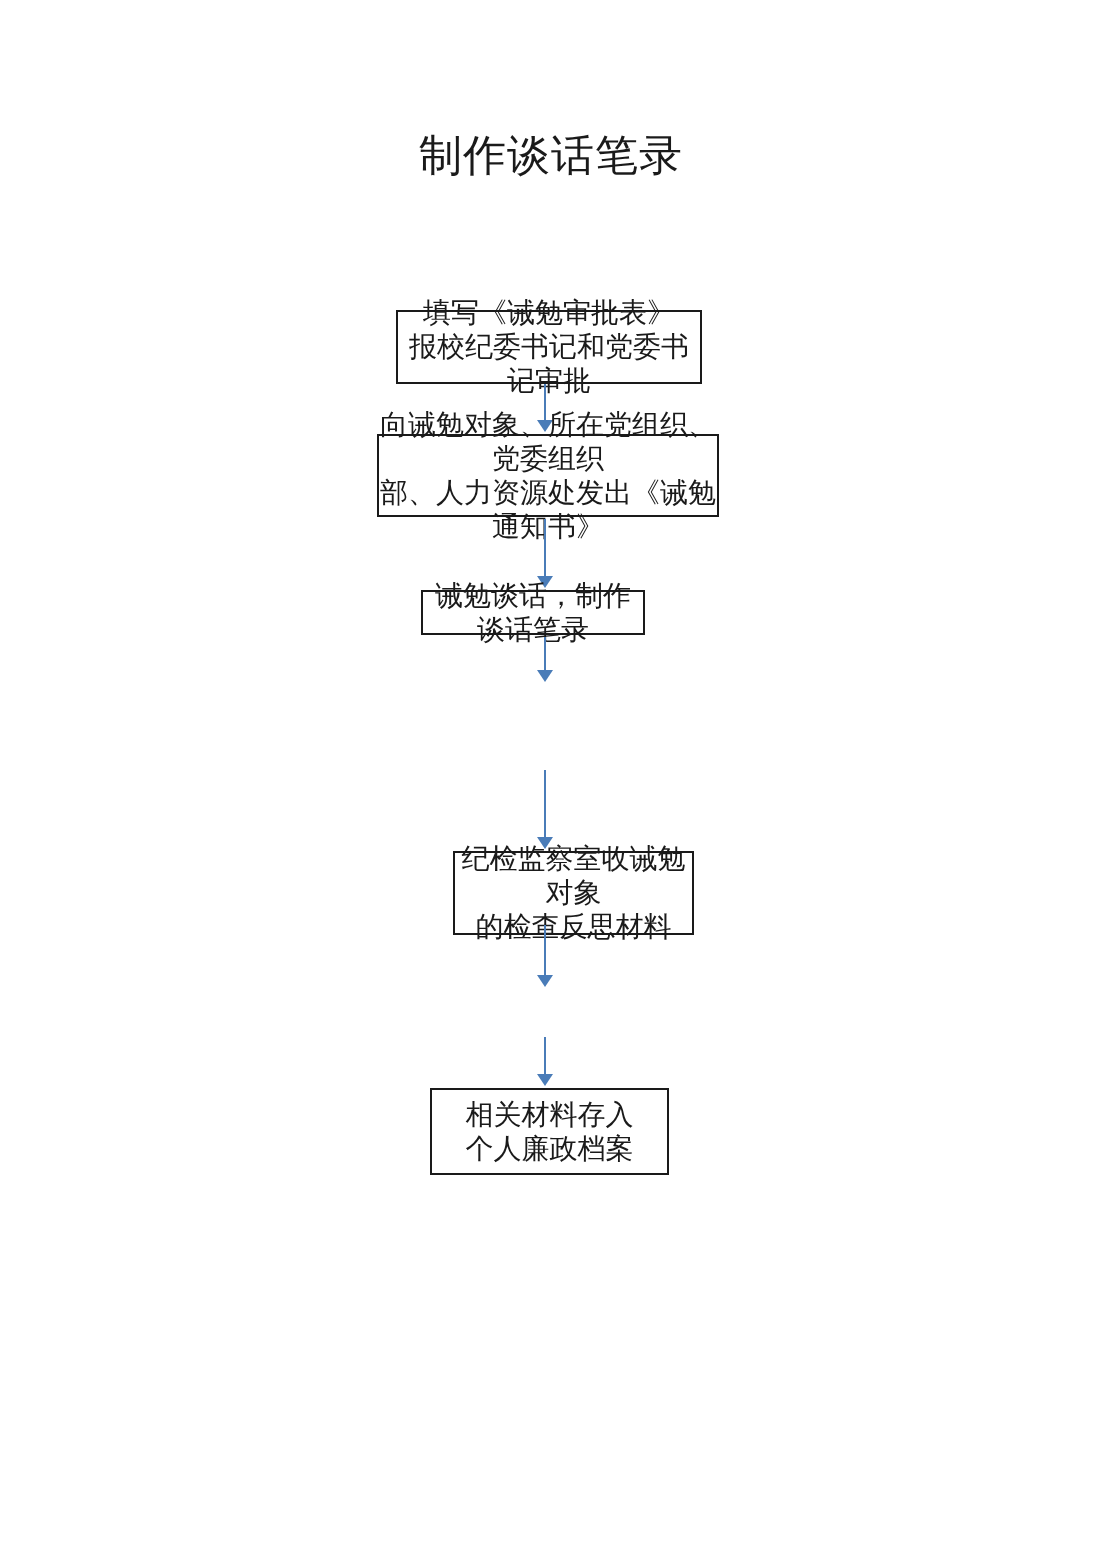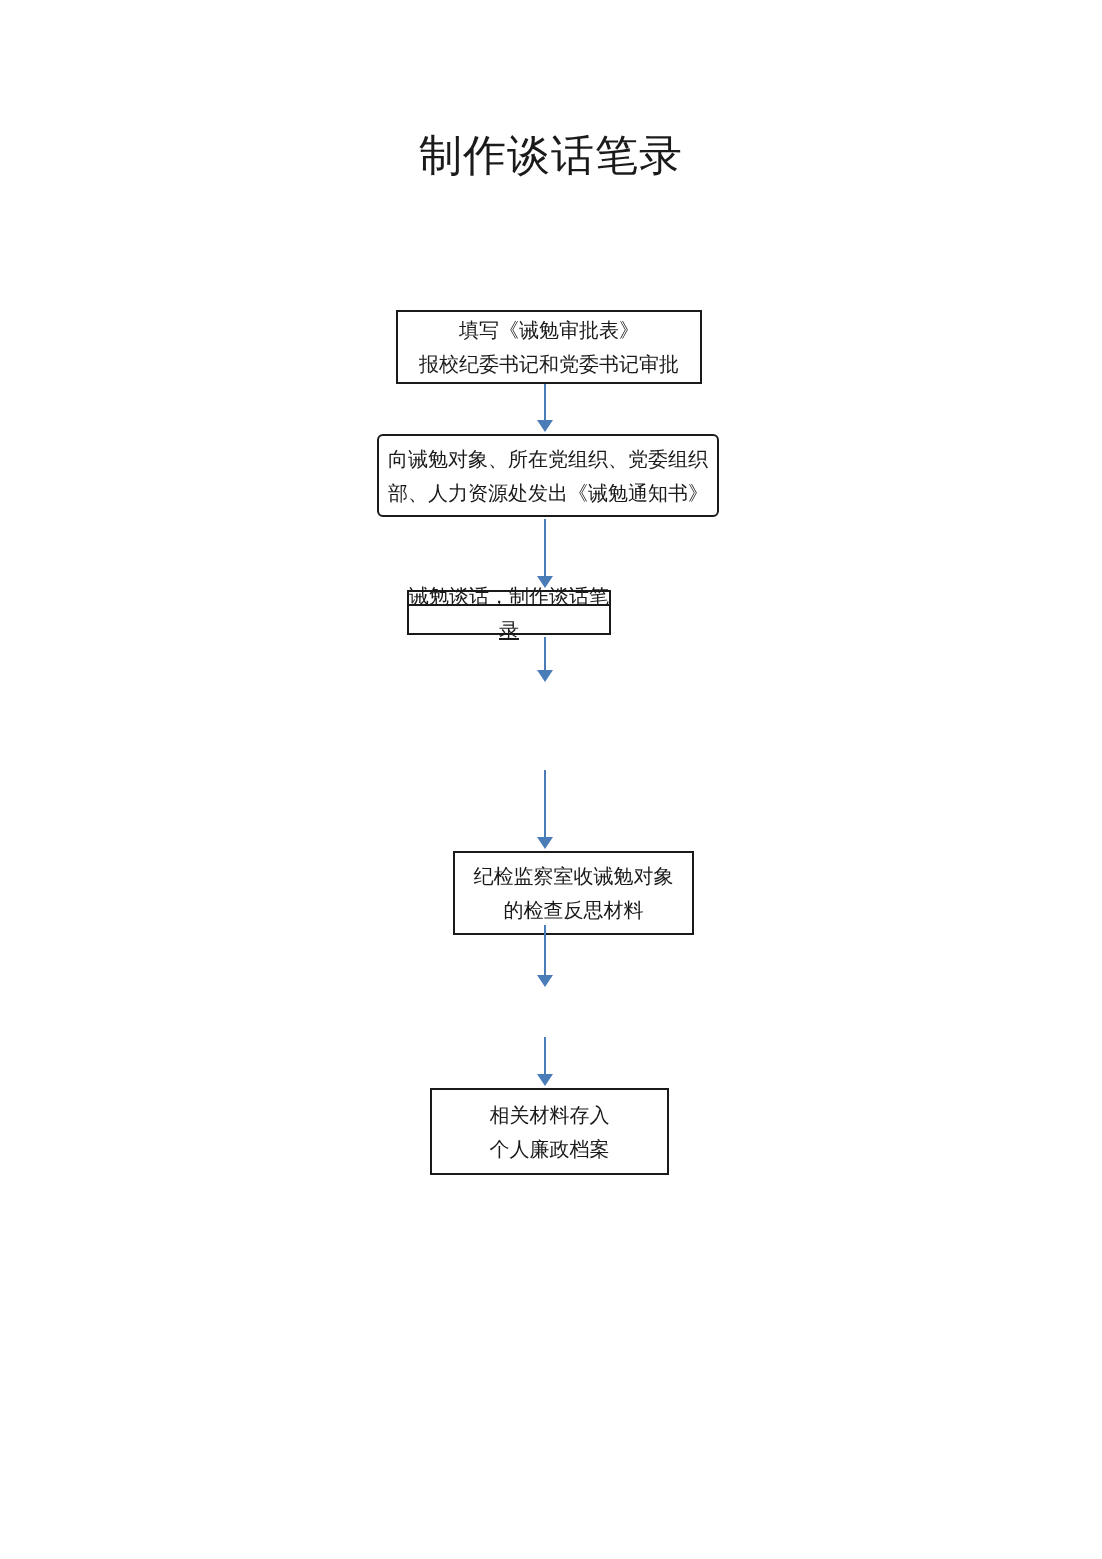--- a/index.html
+++ b/index.html
@@ -31,21 +31,21 @@
     color: var(--text);
   }
   .flow-box {
     position: absolute;
     border: 2px solid var(--box-border);
     background: var(--page-background);
     display: flex;
     align-items: center;
     justify-content: center;
     text-align: center;
-    font-size: 20px;
+    font-size: 28px;
     line-height: 34px;
     white-space: pre-line;
     color: var(--text);
   }
   .arrow {
     position: absolute;
     width: 16px;
     display: flex;
     flex-direction: column;
     align-items: center;
@@ -71,29 +71,29 @@
   <div class="doc-title">制作谈话笔录</div>
 
   <div class="flow-box" style="left:396px; top:310px; width:306px; height:74px;">填写《诫勉审批表》
 报校纪委书记和党委书记审批</div>
 
   <div class="arrow" style="left:537px; top:384px; height:48px;">
     <div class="arrow-line"></div>
     <div class="arrow-head"></div>
   </div>
 
-  <div class="flow-box" style="left:377px; top:434px; width:342px; height:83px;border-radius:6px;">向诫勉对象、所在党组织、党委组织
+  <div class="flow-box" style="left:377px; top:434px; width:342px; height:83px;">向诫勉对象、所在党组织、党委组织
 部、人力资源处发出《诫勉通知书》</div>
 
   <div class="arrow" style="left:537px; top:519px; height:69px;">
     <div class="arrow-line"></div>
     <div class="arrow-head"></div>
   </div>
 
-  <div class="flow-box" style="left:407px; top:590px; width:204px; height:45px;text-decoration:underline;">诫勉谈话，制作谈话笔录</div>
+  <div class="flow-box" style="left:421px; top:590px; width:224px; height:45px;">诫勉谈话，制作谈话笔录</div>
 
   <div class="arrow" style="left:537px; top:637px; height:45px;">
     <div class="arrow-line"></div>
     <div class="arrow-head"></div>
   </div>
 
 
   <div class="arrow" style="left:537px; top:770px; height:79px;">
     <div class="arrow-line"></div>
     <div class="arrow-head"></div>

